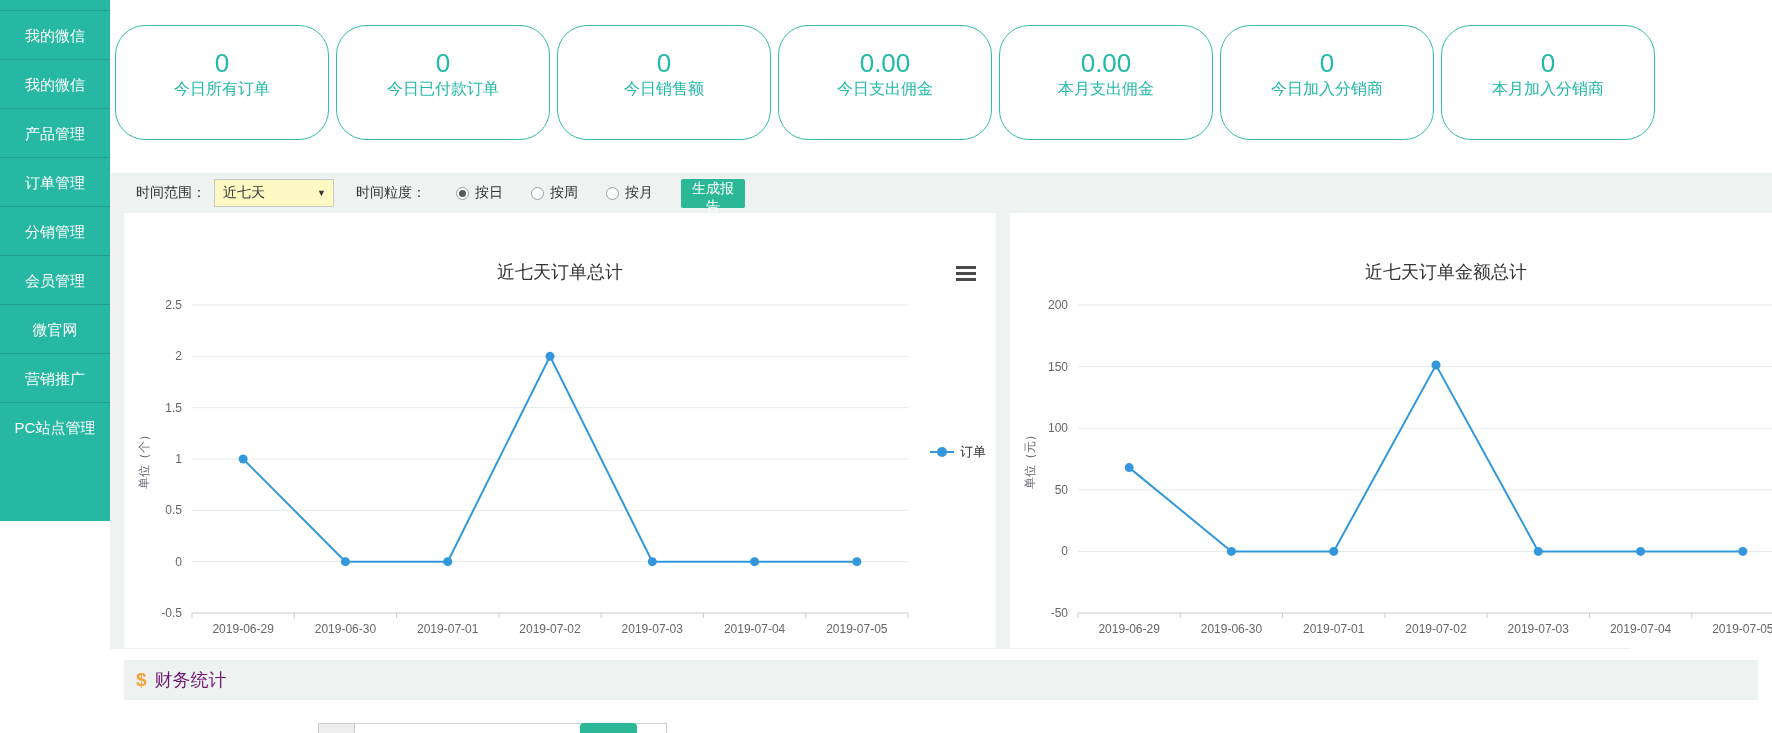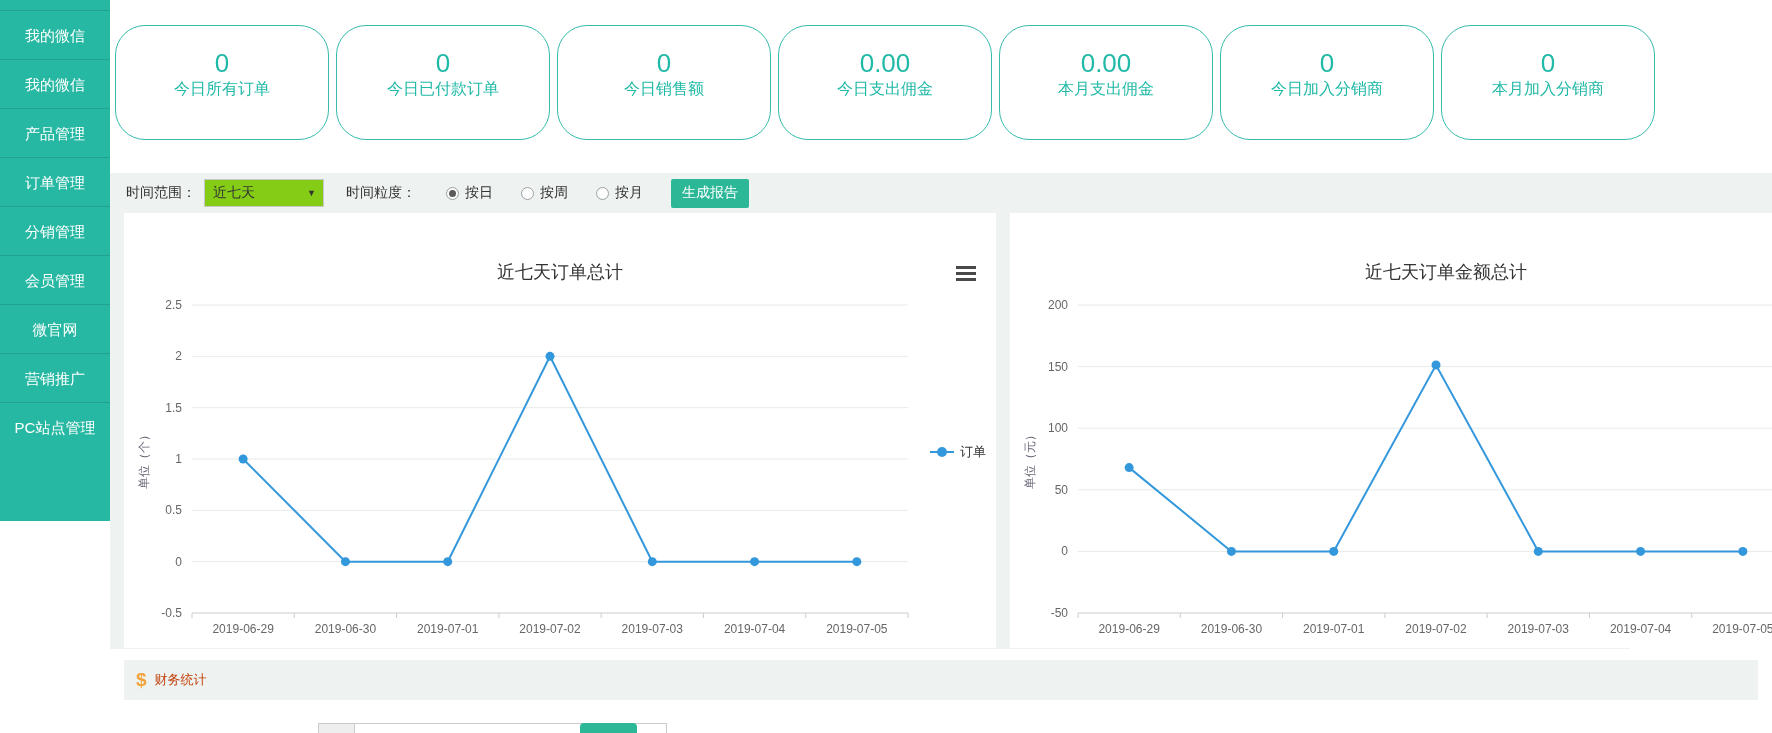--- a/index.html
+++ b/index.html
@@ -13,48 +13,48 @@
   
   .content{position:absolute;left:110px;top:0;width:1662px;height:733px;}
   
   .cards{position:absolute;top:25px;left:5px;height:115px;display:flex;gap:7px;}
   .card{flex:none;width:214px;height:115px;border:1px solid #35bcab;border-radius:30px;
         box-sizing:border-box;text-align:center;background:#fff;}
   .card-value{margin-top:22px;font-size:26px;color:#21b9a7;}
   .card-label{font-size:16px;color:#21b9a7;}
   
   .filter-bar{position:absolute;top:173px;left:0;width:1662px;height:40px;background:#eef2f0;
-              display:flex;align-items:center;padding-left:16px;box-sizing:border-box;font-size:14px;color:#333;}
-  .select{margin-left:8px;width:120px;height:28px;background:#84cc16;border:1px solid #c8c8c8;
+              display:flex;align-items:center;padding-left:26px;box-sizing:border-box;font-size:14px;color:#333;}
+  .select{margin-left:8px;width:120px;height:28px;background:#fef9c3;border:1px solid #c8c8c8;
           display:flex;align-items:center;padding:0 8px;box-sizing:border-box;cursor:pointer;position:relative;}
   .select .caret{position:absolute;right:7px;font-size:9px;color:#333;}
   .flabel.gran{margin-left:22px;font-family:Liberation Serif, serif;}
   .radio{margin-left:28px;display:flex;align-items:center;cursor:pointer;justify-content:space-between;}
   .radio:first-of-type{margin-left:30px;}
   .rdot{width:13px;height:13px;border:1px solid #9aa0a6;border-radius:50%;display:inline-block;
         position:relative;background:#fdfdfd;margin-right:6px;box-sizing:border-box;}
   .rdot.on::after{content:'';position:absolute;left:2px;top:2px;right:2px;bottom:2px;background:#5a5a5a;border-radius:50%;}
-  .gen-btn{margin-left:28px;width:78px;height:29px;background:#2cb897;color:#fff;border:none;
+  .gen-btn{margin-left:28px;width:64px;height:29px;background:#2cb897;color:#fff;border:none;
            font-size:14px;cursor:pointer;border-radius:2px;font-family:inherit;}
   
   .charts{position:absolute;top:213px;left:0;width:1520px;height:436px;background:#eef2f0;}
   .panel{position:absolute;top:0;width:872px;height:435px;background:#fff;}
   .panel.left{left:14px;}
   .panel.right{left:900px;}
   .panel-title{position:absolute;top:47px;left:0;width:100%;text-align:center;
                font-size:18px;color:#333;}
   .burger{position:absolute;top:53px;right:20px;cursor:pointer;}
   .burger i{display:block;width:20px;height:3px;background:#4a4a4a;margin-bottom:3px;}
   .panel svg{position:absolute;left:0;top:0;}
   svg text{font-family:"Liberation Sans","DejaVu Sans",sans-serif;}
   
   .finance-bar{position:absolute;top:660px;left:14px;width:1634px;height:40px;background:#eef2f0;
                display:flex;align-items:center;padding-left:12px;box-sizing:border-box;}
   .dollar{color:#f2a43c;font-weight:bold;font-size:19px;margin-right:8px;}
-  .fin-label{font-size:13px;color:#c2410c;}
+  .fin-label{font-size:18px;color:#701a75;}
   
   .addon{position:absolute;top:723px;left:208px;width:37px;height:28px;background:#eee;
          border:1px solid #ccc;box-sizing:border-box;}
   .b-input{position:absolute;top:723px;left:244px;width:313px;height:28px;border:1px solid #ccc;
            box-sizing:border-box;padding:0 6px;font-family:inherit;}
   .b-btn{position:absolute;top:723px;left:470px;width:57px;height:28px;background:#2cb897;
          border:none;border-radius:4px;cursor:pointer;}
 </style>
 </head>
 <body>

